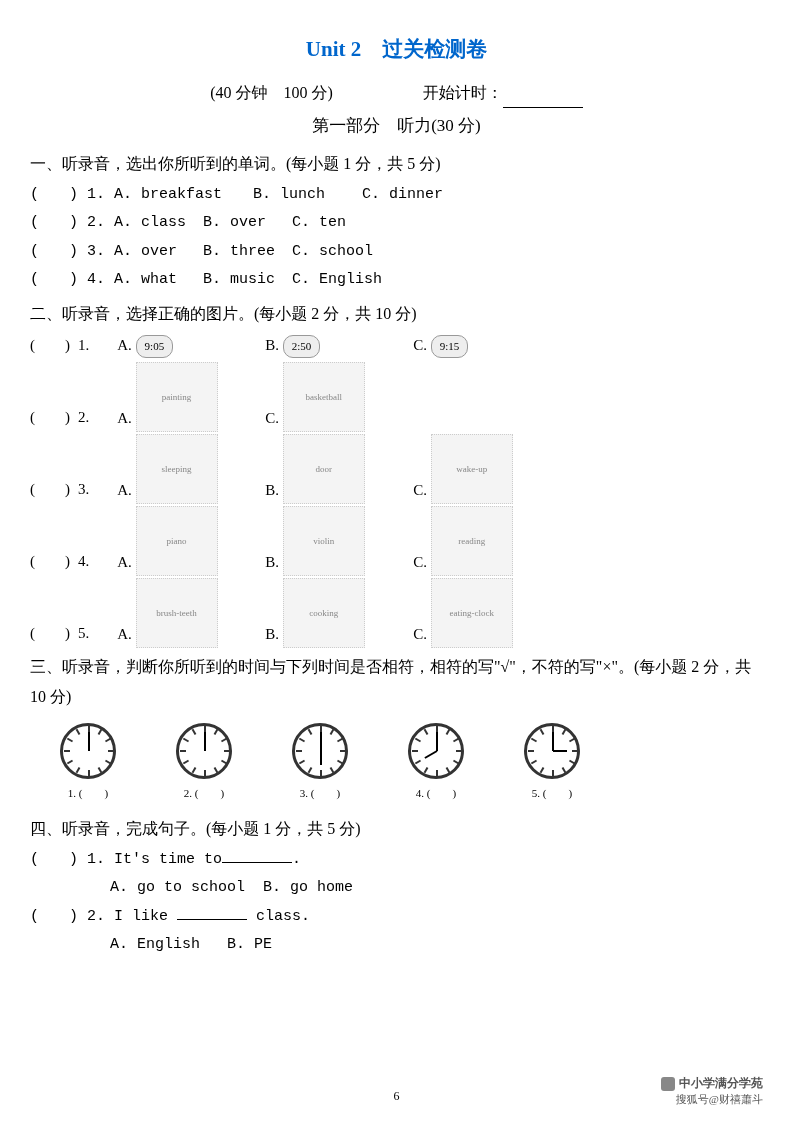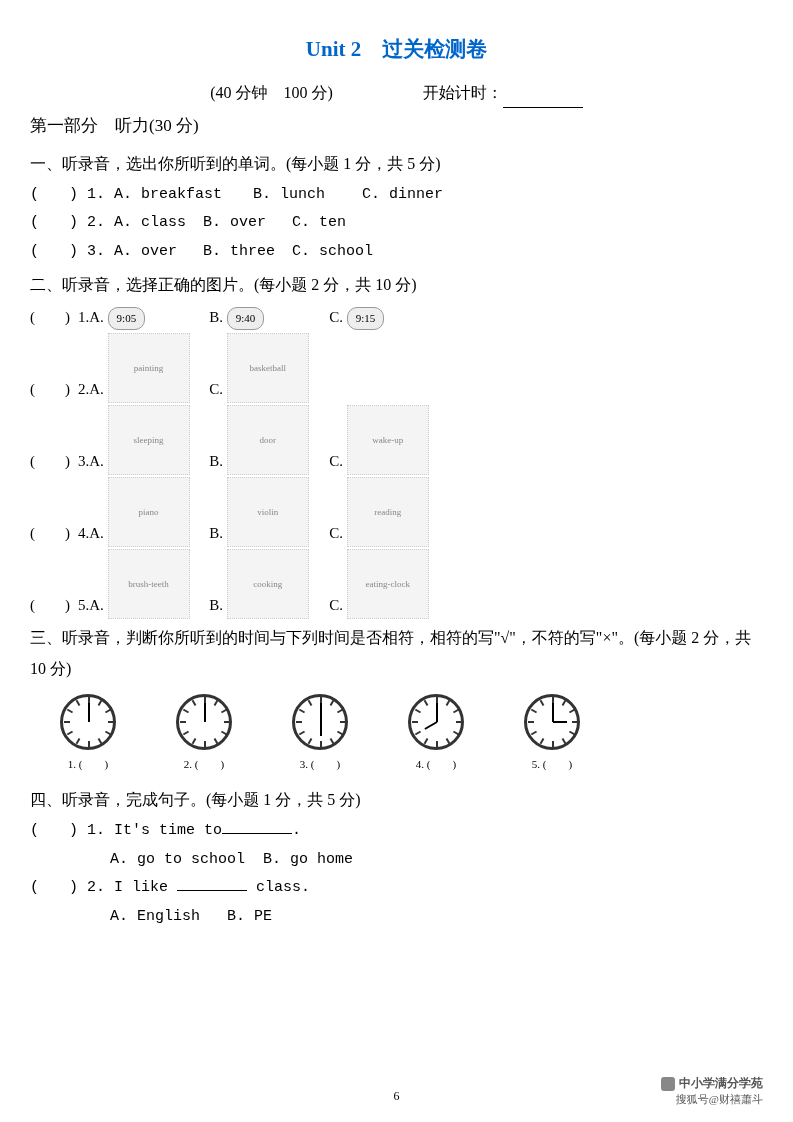--- a/index.html
+++ b/index.html
@@ -31,21 +31,21 @@
     gap: 90px;
     font-size: 16px;
   }
   .timer-blank {
     display: inline-block;
     width: 80px;
     border-bottom: 1px solid #000;
     vertical-align: bottom;
   }
   .part {
-    text-align: left;
+    text-align: center;
     font-size: 17px;
     margin: 2px 0 6px 0;
   }
   .sec-title {
     font-size: 16px;
     margin: 4px 0 2px 0;
   }
   .q1-line {
     margin-left: 0;
     font-size: 15px;
@@ -79,21 +79,21 @@
     width: 80px;
     height: 68px;
     background: #f4f4f4;
     border: 1px dotted #ccc;
     font-size: 9px;
     color: #888;
     text-align: center;
     line-height: 68px;
     vertical-align: bottom;
   }
-  .q2-cell { display:inline-block; width:120px; }
+  .q2-cell { display:inline-block; width:120px;margin-left:28px; }
   .clocks {
     display:flex;
     gap: 60px;
     margin: 10px 0 0 30px;
   }
   .clock-wrap { text-align:center; font-size:11px; }
   .clock {
     width: 50px; height:50px; border:3px solid #333; border-radius:50%;
     position: relative; margin-bottom:4px;
   }
@@ -152,28 +152,35 @@
     <span class="optB" style="width:80px">B. over</span>
     <span class="optC">C. ten</span>
   </div>
   <div class="q1-line">
     <span class="paren">(　　)</span>
     <span>3.</span>
     <span class="optA" style="width:80px">A. over</span>
     <span class="optB" style="width:80px">B. three</span>
     <span class="optC">C. school</span>
   </div>
+  <div class="q1-line">
+    <span class="paren">(　　)</span>
+    <span>4.</span>
+    <span class="optA" style="width:80px">A. what</span>
+    <span class="optB" style="width:80px">B. music</span>
+    <span class="optC">C. English</span>
+  </div>
 
   <div class="sec-title">二、听录音，选择正确的图片。(每小题 2 分，共 10 分)</div>
 
   <div class="q2-line">
     <span class="paren">(　　)</span>
     <span>1.</span>
     <span class="q2-cell">A. <span class="time-pill">9:05</span></span>
-    <span class="q2-cell">B. <span class="time-pill">9:40</span></span>
+    <span class="q2-cell">B. <span class="time-pill">2:50</span></span>
     <span class="q2-cell">C. <span class="time-pill">9:15</span></span>
   </div>
 
   <div class="q2-line">
     <span class="paren">(　　)</span>
     <span>2.</span>
     <span class="q2-cell">A. <span class="imgbox">painting</span></span>
     <span class="q2-cell">C. <span class="imgbox">basketball</span></span>
   </div>
   <div class="q2-line">

